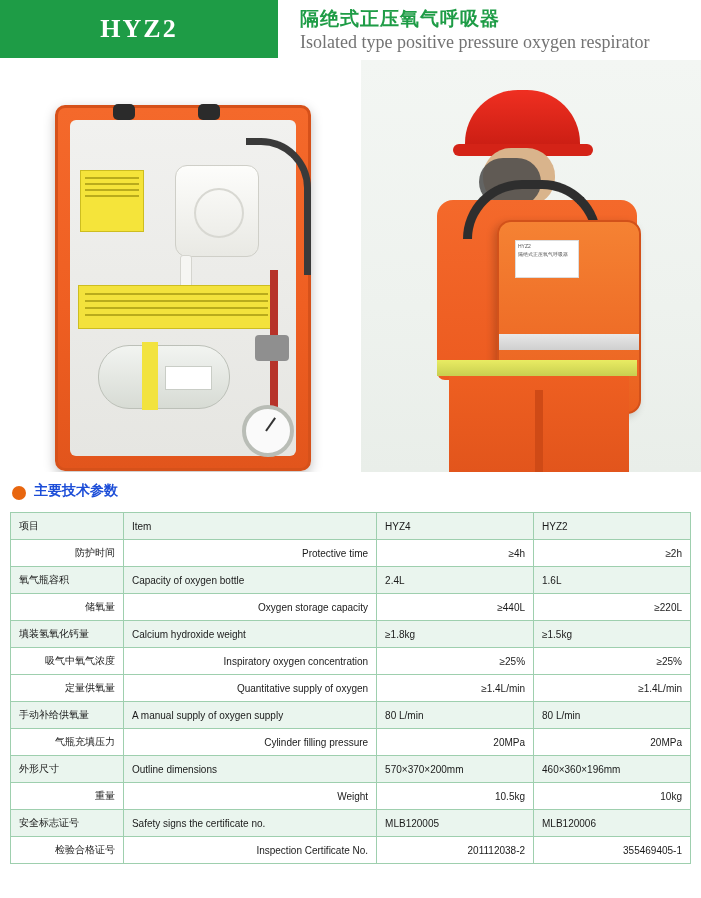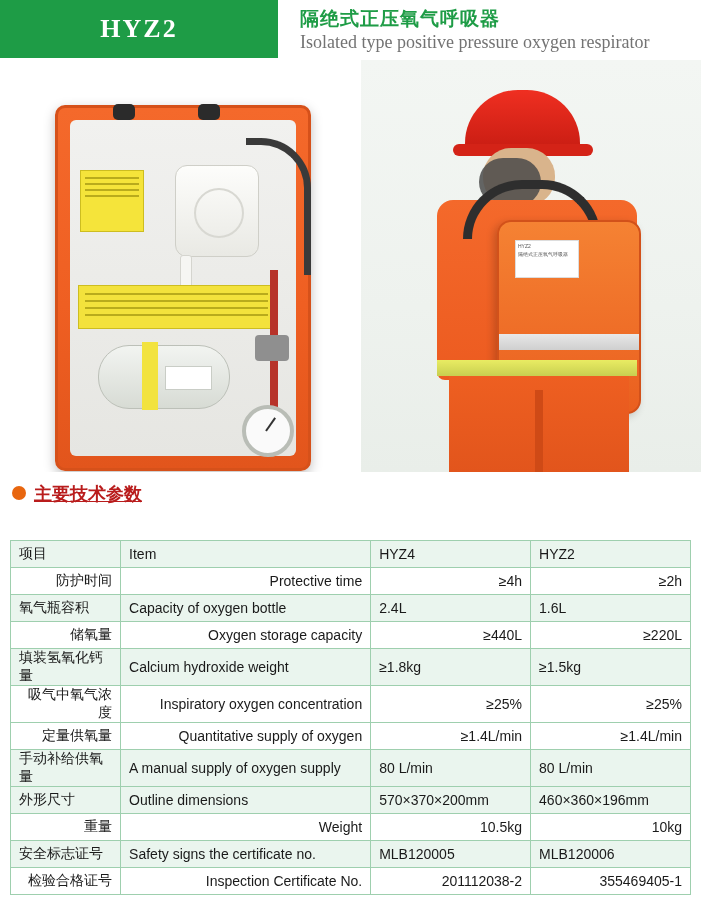--- a/index.html
+++ b/index.html
@@ -188,35 +188,34 @@
 
   
   .section{
     position:absolute;left:0;top:478px;width:701px;height:32px;
   }
   .bullet{
     position:absolute;left:12px;top:8px;width:14px;height:14px;border-radius:50%;
     background:#e8660f;
   }
   .sec-cn{
-    position:absolute;left:34px;top:4px;font-size:18px;font-weight:bold;color:#b91c1c;text-decoration:underline;
+    position:absolute;left:34px;top:4px;font-size:14px;font-weight:bold;color:#1d4ed8;
   }
   .sec-en{
     position:absolute;left:142px;top:4px;font-size:18px;font-weight:bold;color:#1a1a1a;
     font-family:"Liberation Serif", serif;
   }
 
   
   .tbl-wrap{
     position:absolute;left:10px;top:512px;width:681px;
   }
   table{
     border-collapse:collapse;width:681px;
-    font-size:14px;
-    margin-top:28px;
+    font-size:10px;
   }
   table td{
     border:1px solid #9ecfae;
     height:26px;
     padding:0 8px;
     vertical-align:middle;
     color:#1a1a1a;
   }
   tr.even td{background:#eaf5ee;}
   tr.odd td{background:#ffffff;text-align:right;}
@@ -333,20 +332,26 @@
           <td class="c2">Quantitative supply of oxygen</td>
           <td class="c3">≥1.4L/min</td>
           <td class="c4">≥1.4L/min</td>
         </tr>
         <tr class="even">
           <td class="c1">手动补给供氧量</td>
           <td class="c2">A manual supply of oxygen supply</td>
           <td class="c3">80 L/min</td>
           <td class="c4">80 L/min</td>
         </tr>
+        <tr class="odd">
+          <td class="c1">气瓶充填压力</td>
+          <td class="c2">Cylinder filling pressure</td>
+          <td class="c3">20MPa</td>
+          <td class="c4">20MPa</td>
+        </tr>
         <tr class="even">
           <td class="c1">外形尺寸</td>
           <td class="c2">Outline dimensions</td>
           <td class="c3">570×370×200mm</td>
           <td class="c4">460×360×196mm</td>
         </tr>
         <tr class="odd">
           <td class="c1">重量</td>
           <td class="c2">Weight</td>
           <td class="c3">10.5kg</td>

